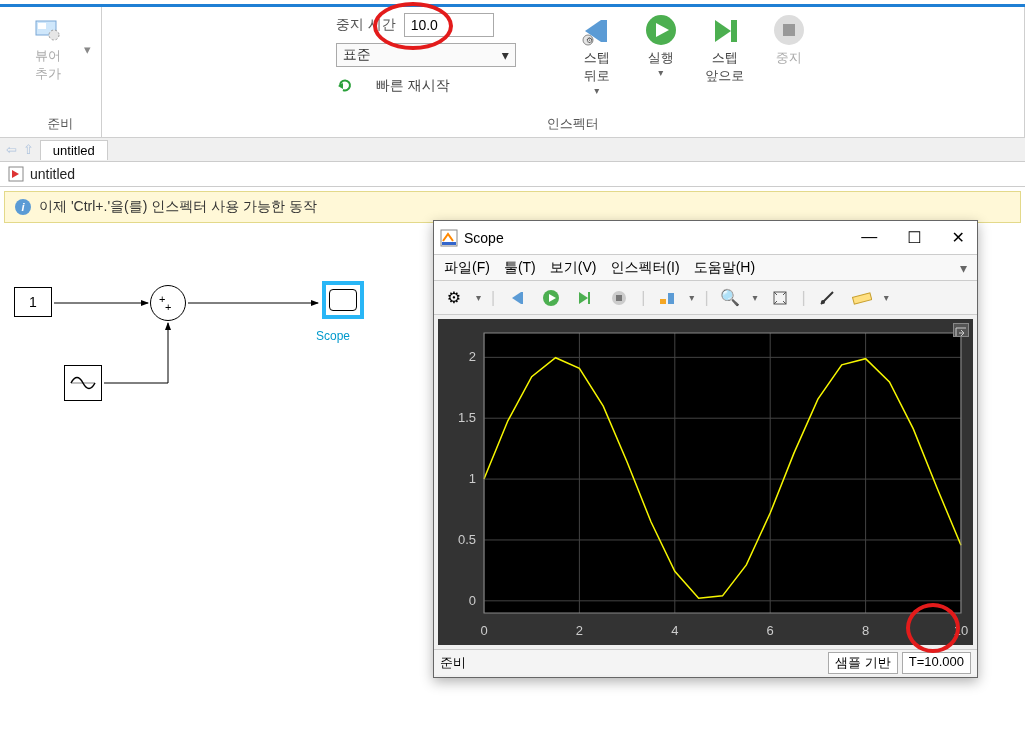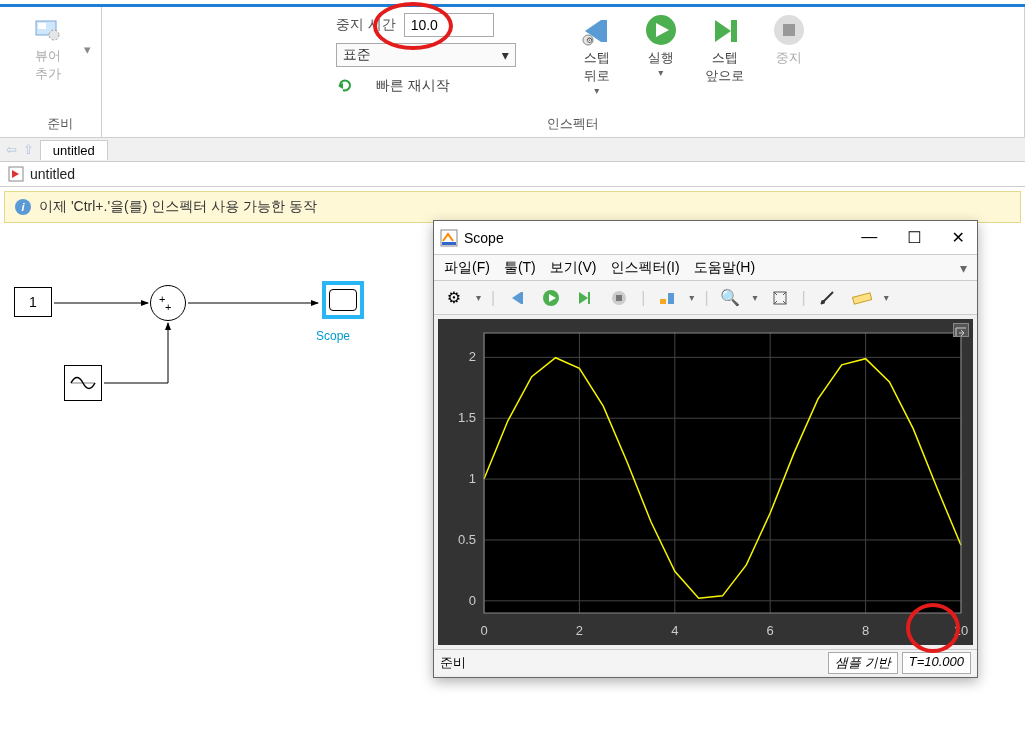--- a/index.html
+++ b/index.html
@@ -67,21 +67,21 @@
 .titlebar-btns span { cursor: pointer; }
 .menubar { height: 26px; display: flex; align-items: center; gap: 14px; padding: 0 10px; font-size: 14px;
   border-bottom: 1px solid #ccc; background: #f8f8f8; }
 .scope-toolbar { height: 34px; display: flex; align-items: center; gap: 10px; padding: 0 8px;
   border-bottom: 1px solid #ccc; background: #f4f4f4; }
 .tb-btn { width: 24px; height: 24px; display: flex; align-items: center; justify-content: center;
   border: 1px solid transparent; cursor: pointer; }
 .plot-area { background: #333; margin: 4px; position: relative; height: 326px; }
 .statusbar { height: 26px; display: flex; align-items: center; justify-content: space-between; padding: 0 6px;
   font-size: 13px; border-top: 1px solid #ccc; background: #f4f4f4; }
-.status-right { display: flex; gap: 4px; font-style: italic; }
+.status-right { display: flex; gap: 4px; }
 .status-box { border: 1px solid #aaa; background: #fff; padding: 1px 6px; }
 
 </style>
 </head>
 <body>
 
 <div class="ribbon">
 
   <div class="ribbon-group">
     <div class="ribbon-items">

